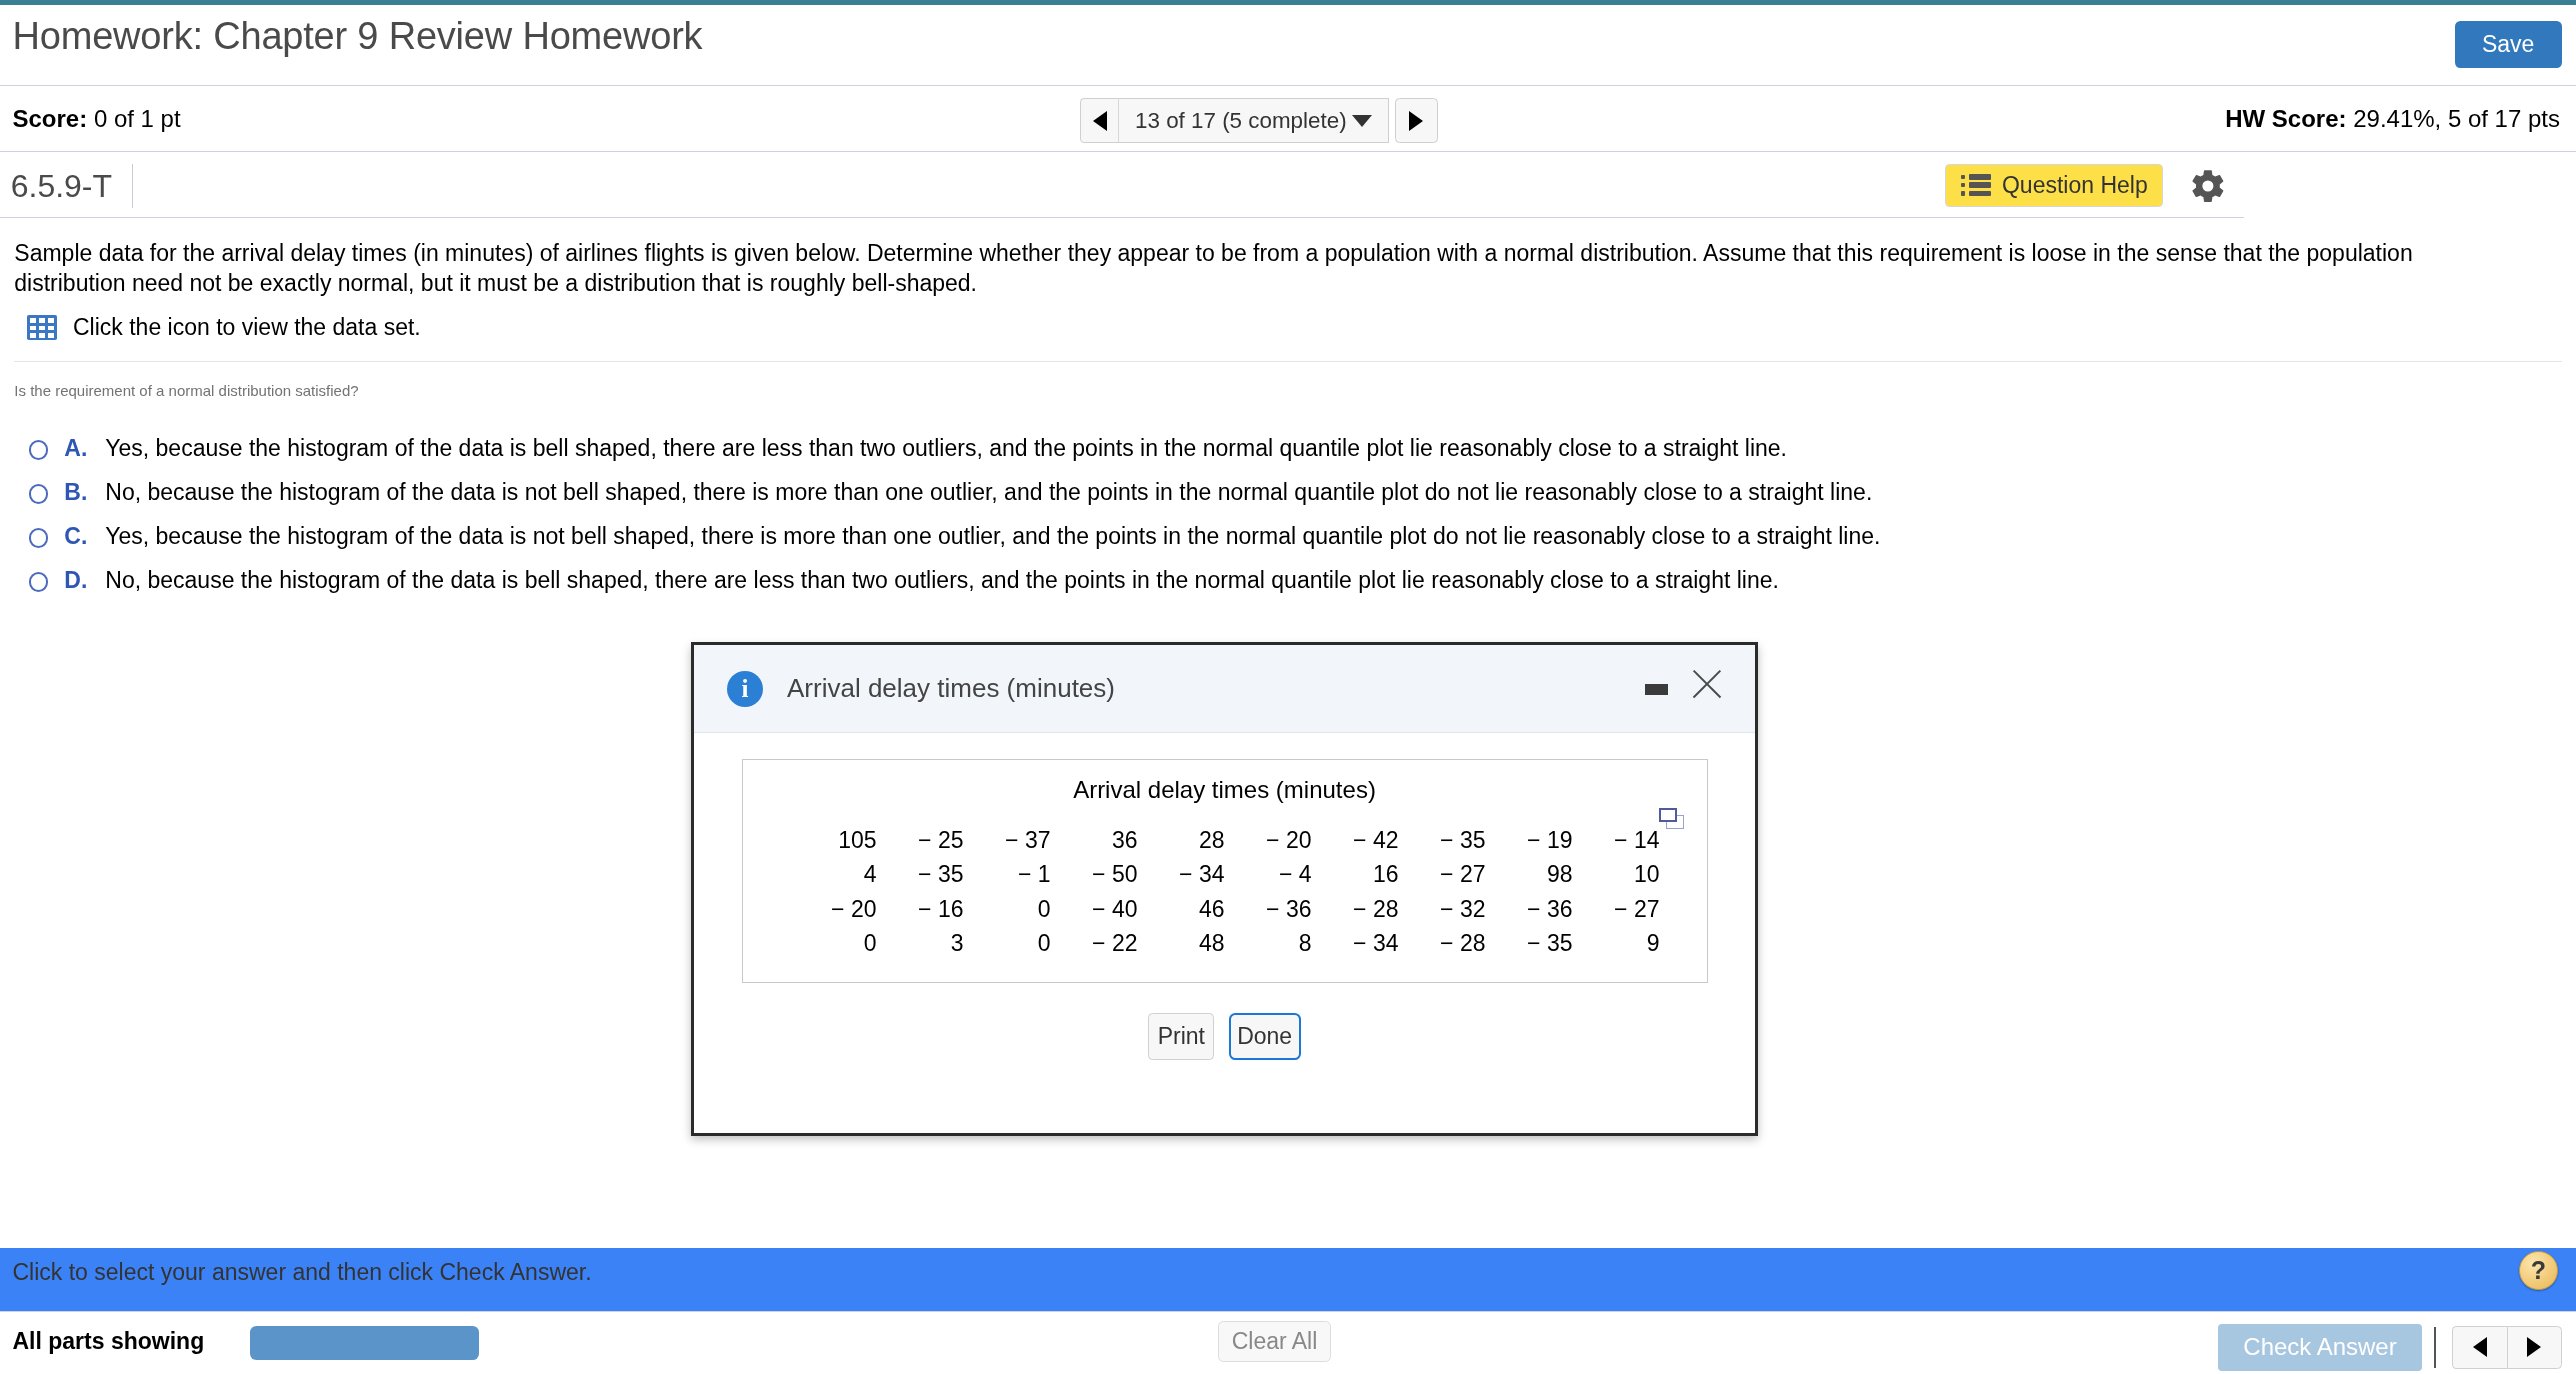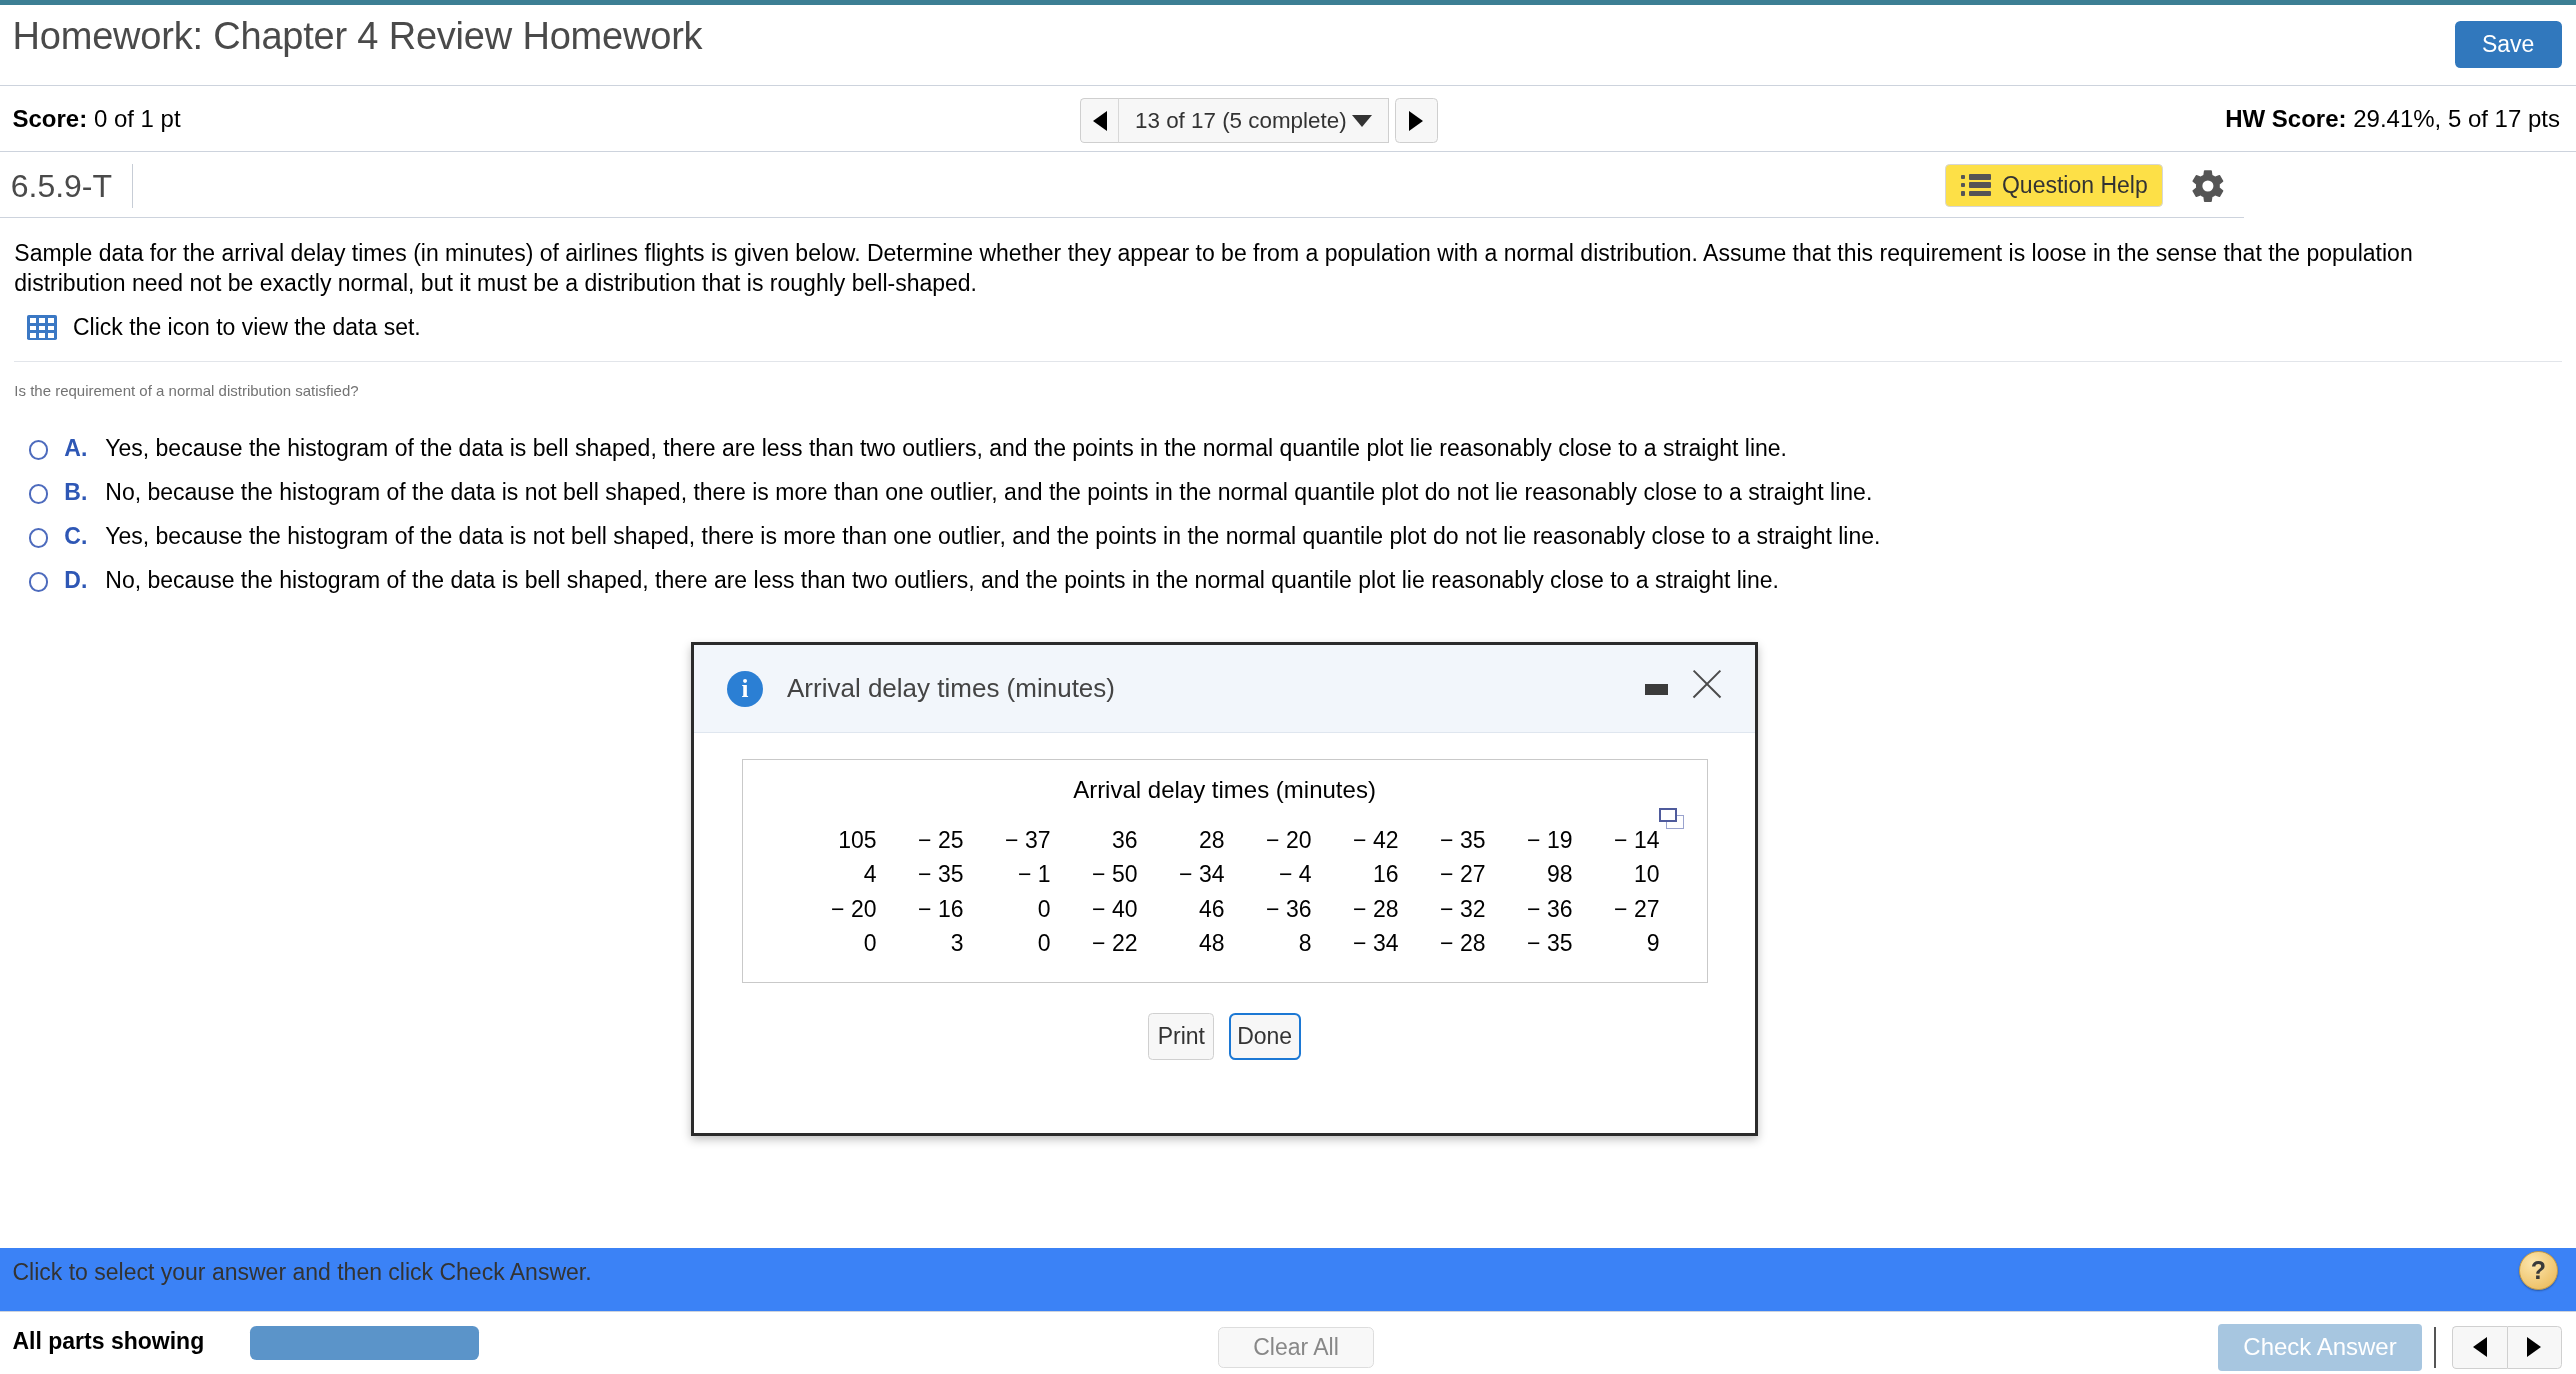--- a/index.html
+++ b/index.html
@@ -229,21 +229,21 @@
 
   .bottom-bar {
     position:absolute; left:0; top:1314px; width:2576px; height:61px; background:#fff;
   }
   .all-parts { position:absolute; left:12.5px; top:14.3px; font-size:23px; font-weight:bold; color:#000; }
   .progress-pill {
     position:absolute; left:250px; top:11.6px; width:229px; height:34px;
     background:#5b94c9; border-radius:6.3px;
   }
   .clear-all {
-    position:absolute; left:1218px; top:13px; width:156px; height:41px;
+    position:absolute; left:1218px; top:7px; width:113px; height:41px;
     background:#f8f8f8; border:0.9px solid #ddd; border-radius:5.4px;
     font-size:23px; color:#888; cursor:pointer;
     font-family:"Liberation Sans", sans-serif;
     display:flex;align-items:center;justify-content:center;
   }
   .check-answer {
     position:absolute; right:154px; top:9.8px; width:204px; height:47px;
     background:#a7c6e0; border:none; border-radius:4px;
     color:#fff; font-size:24px; cursor:pointer;
     font-family:"Liberation Sans", sans-serif;
@@ -259,21 +259,21 @@
   .bot-nav div:last-child  { border-radius:0 4.5px 4.5px 0; }
 </style>
 </head>
 <body>
 
 <div id="page">
 
   <div class="teal-strip"></div>
 
   <div class="title-bar">
-    <div class="hw-title">Homework: Chapter 4 Review Homework</div>
+    <div class="hw-title">Homework: Chapter 9 Review Homework</div>
     <div class="save-btn">Save</div>
   </div>
 
   <div class="score-bar">
     <div class="score-text">
       <b>Score:</b>
       <span>0 of 1 pt</span>
     </div>
 
     <div class="pager">

